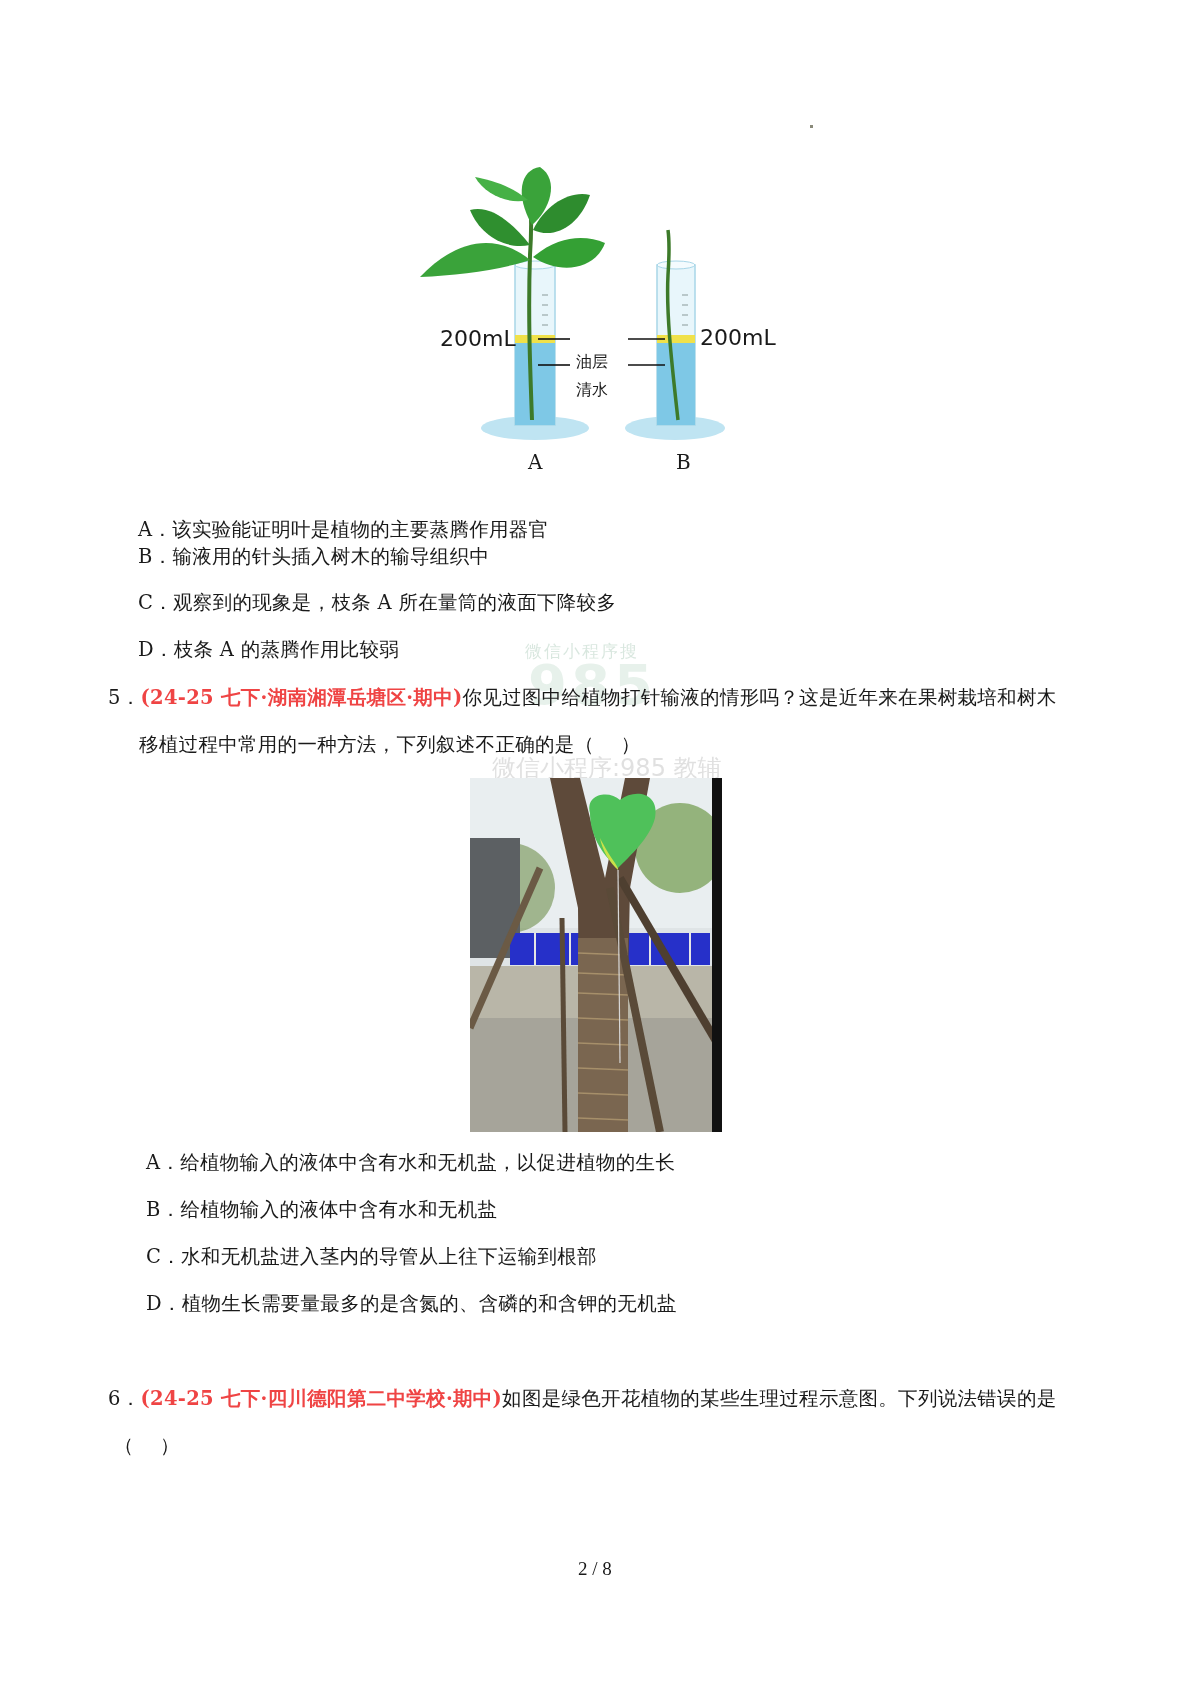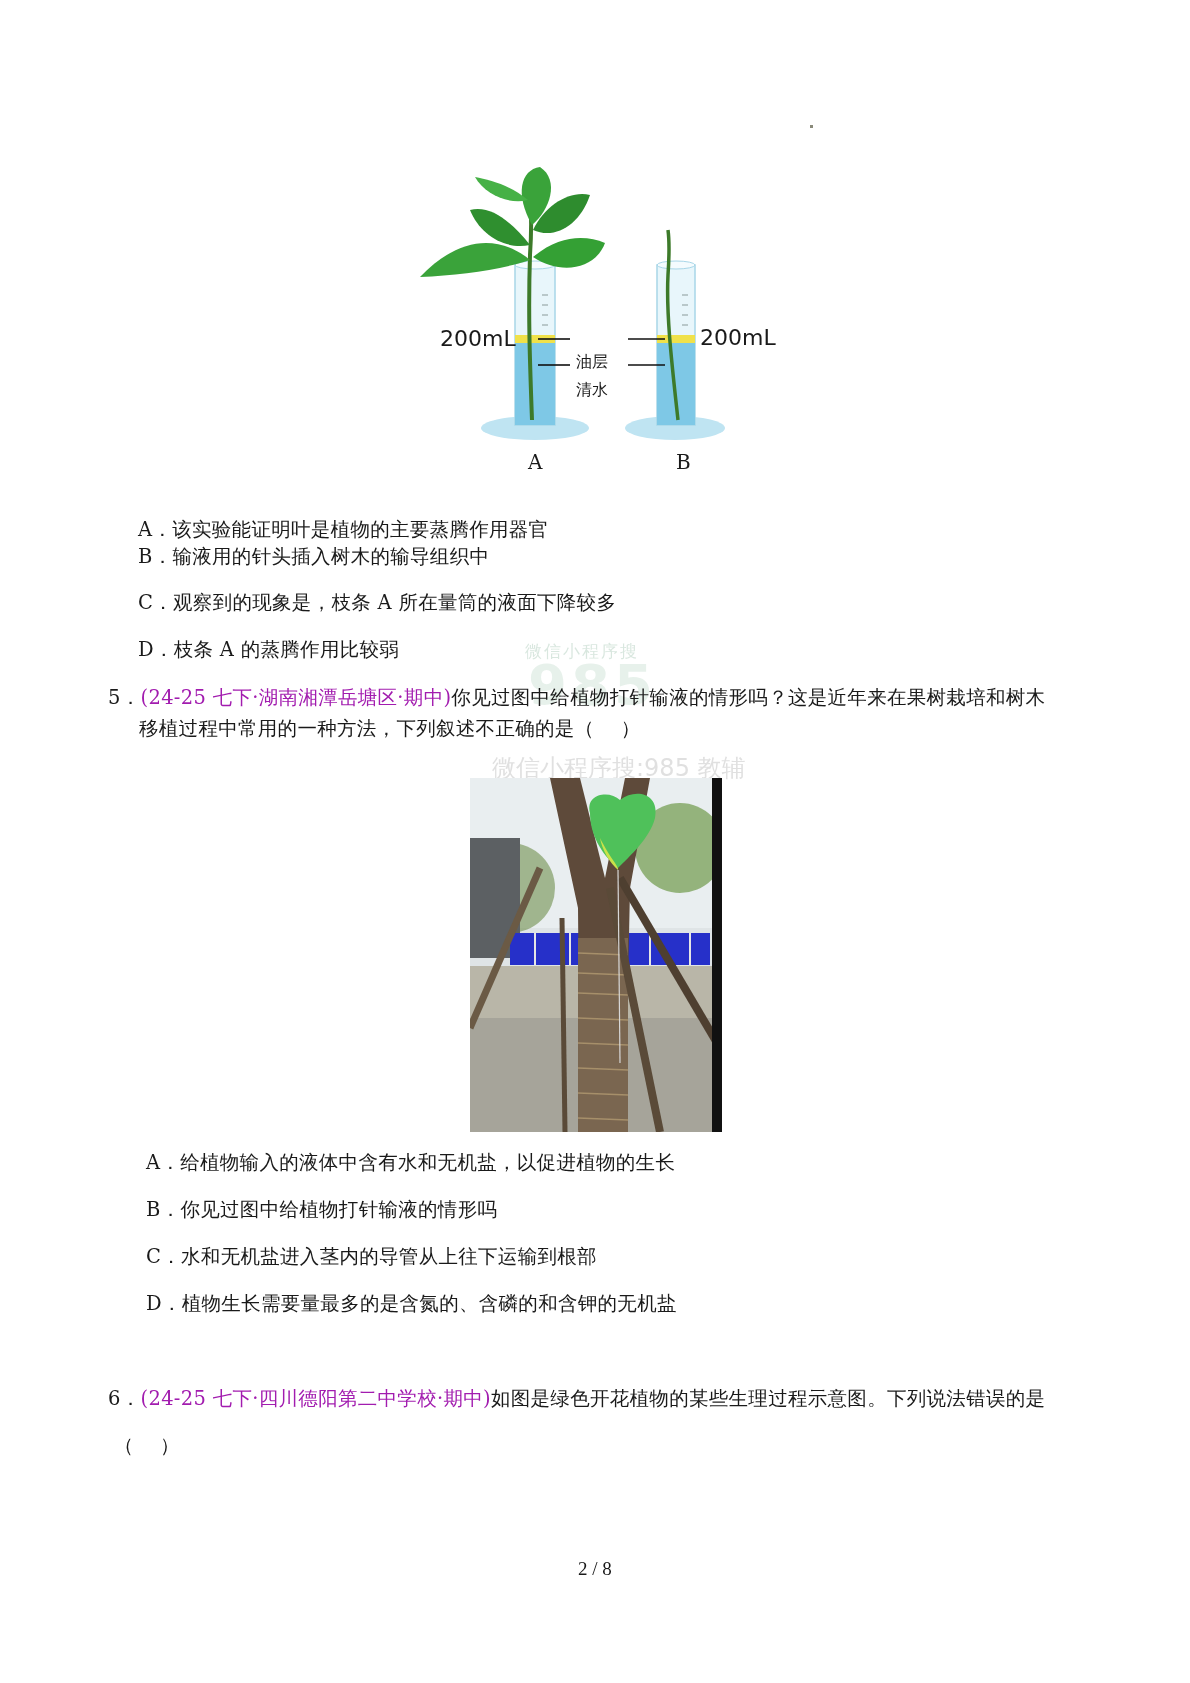--- a/index.html
+++ b/index.html
@@ -1,20 +1,20 @@
 <!DOCTYPE html>
 <html><head>
   <meta charset="utf-8">
   <style>
     * { box-sizing: border-box; margin: 0; padding: 0; }
     html, body { width: 1190px; height: 1683px; background: #ffffff; }
     body { position: relative; font-family: "DejaVu Serif", "Liberation Serif", serif; color: #1a1a1a; overflow: hidden; }
     .abs { position: absolute; }
     .line { font-size: 19.5px; line-height: 28px; white-space: nowrap; letter-spacing: 0.3px; }
-    .src { color: #a21caf; }
+    .src { color: #ef4444; font-weight: bold; }
     .stray-dot { left: 810px; top: 125px; width: 3px; height: 3px; background: #8a8a7a; }
 
     
     .diagram { left: 420px; top: 165px; width: 370px; height: 315px; }
     .diagram svg { width: 100%; height: 100%; display: block; }
 
     
     .photo { left: 470px; top: 778px; width: 252px; height: 354px; overflow: hidden; background: #cfd6dc; }
     .photo svg { width: 100%; height: 100%; display: block; }
 
@@ -95,26 +95,26 @@
 </div>
 <div class="abs line" style="left:138px;top:589px;">
   <span>C．</span><span>观察到的现象是，枝条 A 所在量筒的液面下降较多</span>
 </div>
 <div class="abs line" style="left:138px;top:636px;">
   <span>D．</span><span>枝条 A 的蒸腾作用比较弱</span>
 </div>
 
 <div class="abs watermark wm-top">微信小程序搜</div>
 <div class="abs watermark wm-num">985</div>
-<div class="abs watermark wm-bot">微信小程序搜:985 教辅</div>
+<div class="abs watermark wm-bot">微信小程序:985 教辅</div>
 
 <div class="abs line" style="left:108px;top:684px;">
   <span>5．</span><span class="src">(24-25 七下·湖南湘潭岳塘区·期中)</span><span>你见过图中给植物打针输液的情形吗？这是近年来在果树栽培和树木</span>
 </div>
-<div class="abs line" style="left:139px;top:715px;">移植过程中常用的一种方法，下列叙述不正确的是（　 ）</div>
+<div class="abs line" style="left:139px;top:731px;">移植过程中常用的一种方法，下列叙述不正确的是（　 ）</div>
 
 <div class="abs photo">
   <svg viewBox="0 0 252 354" preserveAspectRatio="none" xmlns="http://www.w3.org/2000/svg">
     <rect width="252" height="354" fill="#dfe4e6"></rect>
     <rect x="0" y="0" width="252" height="150" fill="#e9eef0"></rect>
 
     <circle cx="40" cy="110" r="45" fill="#6f8f4c" opacity="0.6"></circle>
     <circle cx="210" cy="70" r="45" fill="#6f9a4a" opacity="0.7"></circle>
     <rect x="0" y="60" width="50" height="120" fill="#5c6063"></rect>
 
@@ -152,21 +152,21 @@
     <line x1="148" y1="92" x2="150" y2="285" stroke="#d8d8d8" stroke-width="1.2"></line>
 
     <rect x="242" y="0" width="10" height="354" fill="#111"></rect>
   </svg>
 </div>
 
 <div class="abs line" style="left:146px;top:1149px;">
   <span>A．</span><span>给植物输入的液体中含有水和无机盐，以促进植物的生长</span>
 </div>
 <div class="abs line" style="left:146px;top:1196px;">
-  <span>B．</span><span>你见过图中给植物打针输液的情形吗</span>
+  <span>B．</span><span>给植物输入的液体中含有水和无机盐</span>
 </div>
 <div class="abs line" style="left:146px;top:1243px;">
   <span>C．</span><span>水和无机盐进入茎内的导管从上往下运输到根部</span>
 </div>
 <div class="abs line" style="left:146px;top:1290px;">
   <span>D．</span><span>植物生长需要量最多的是含氮的、含磷的和含钾的无机盐</span>
 </div>
 
 <div class="abs line" style="left:108px;top:1385px;">
   <span>6．</span><span class="src">(24-25 七下·四川德阳第二中学校·期中)</span><span>如图是绿色开花植物的某些生理过程示意图。下列说法错误的是</span>

